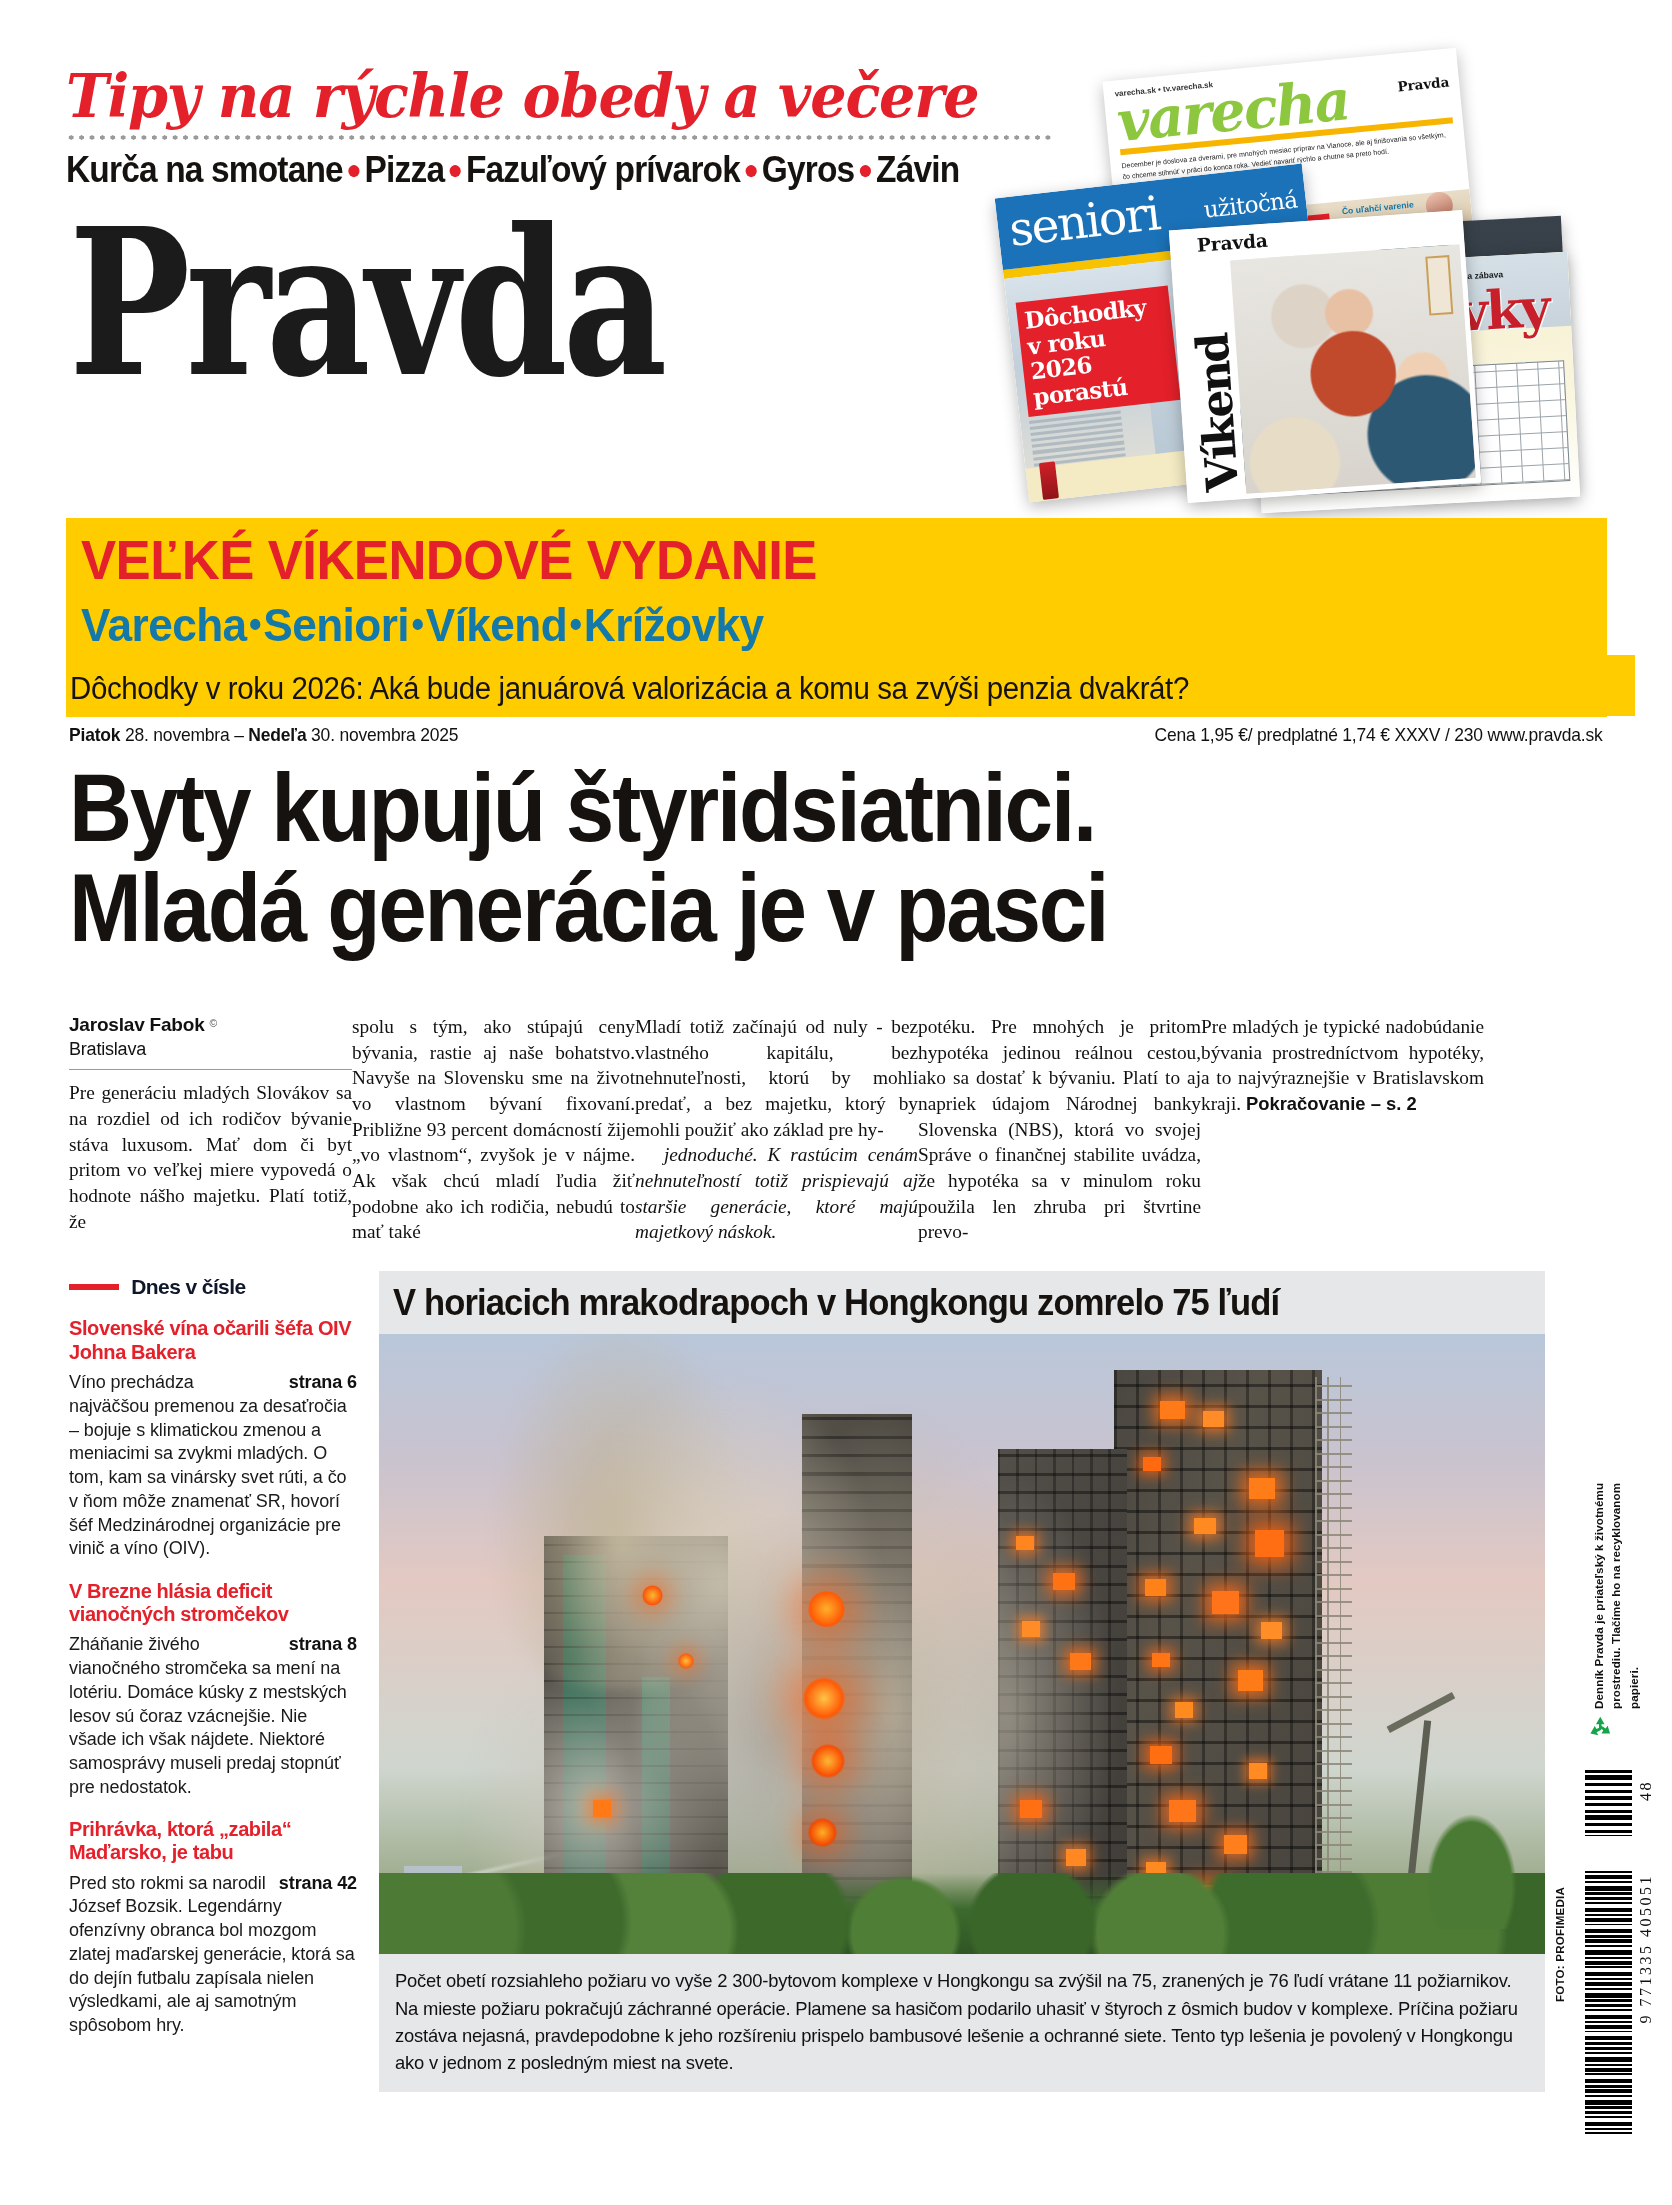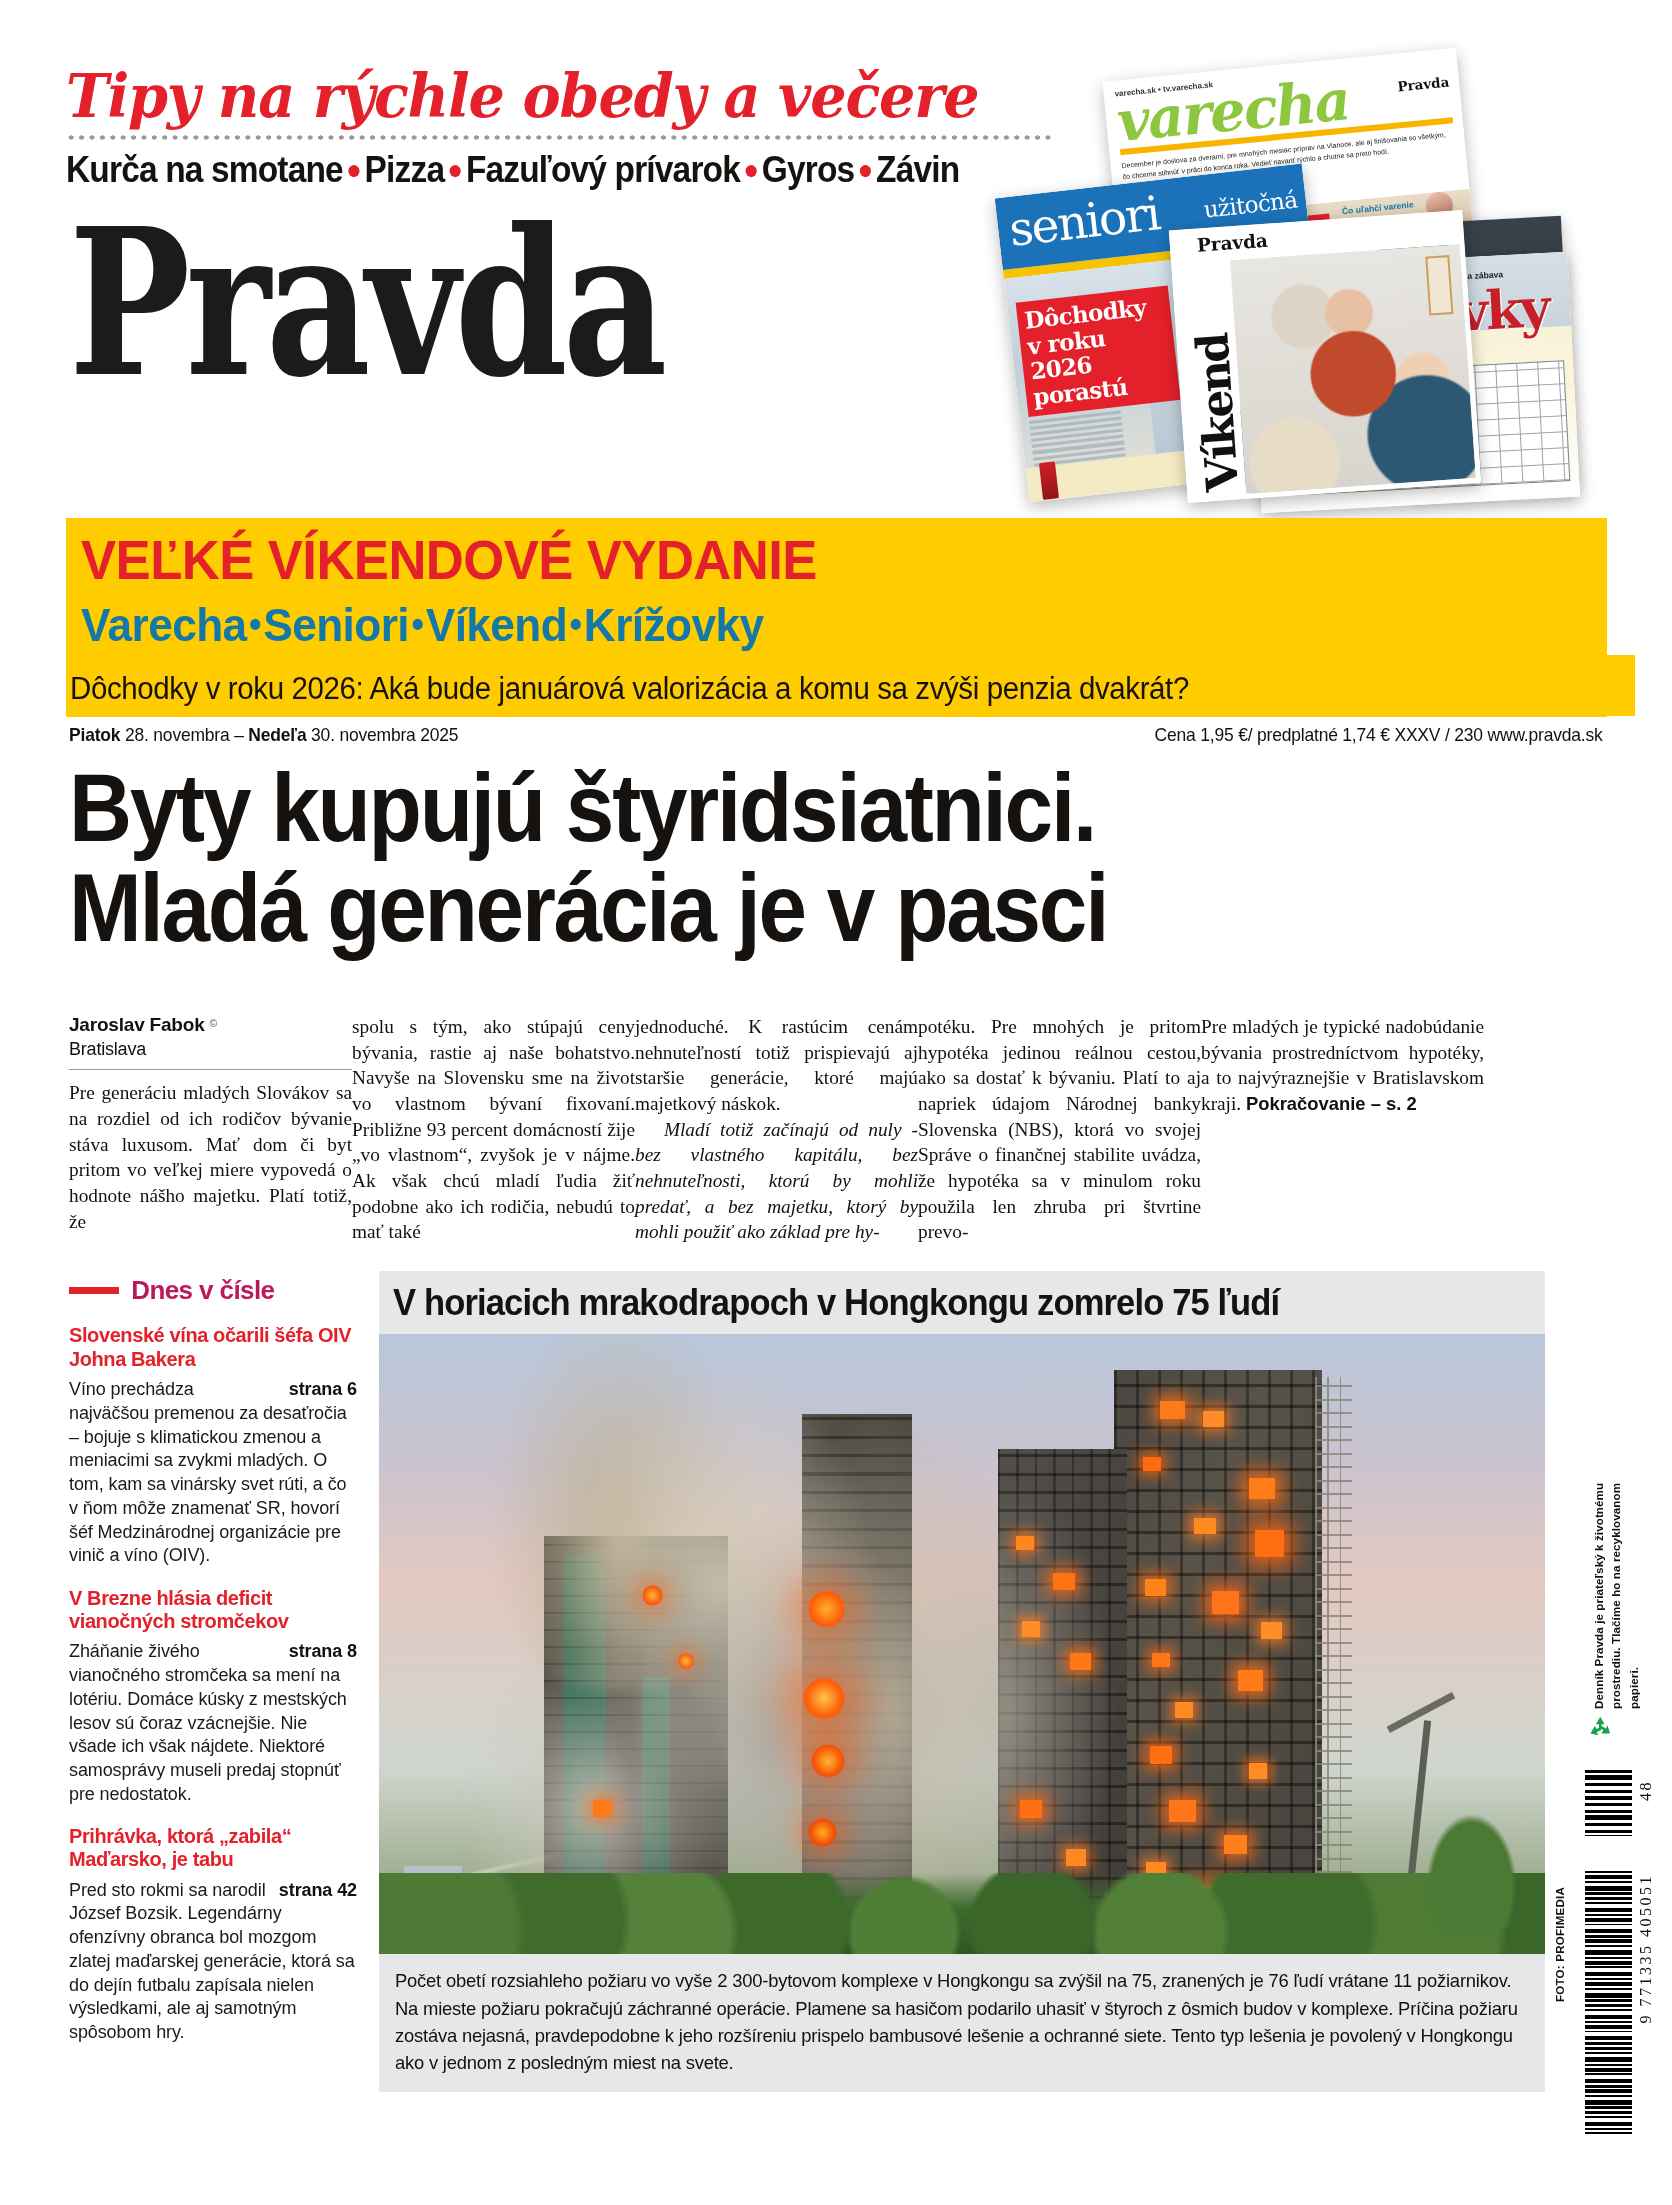--- a/index.html
+++ b/index.html
@@ -208,21 +208,21 @@
     text-align: justify; hyphens: auto;
   }
   .body-text p { margin: 0; }
   .body-text p + p { text-indent: 1.5em; font-style: italic; }
   .cont { font-family:"Liberation Sans",sans-serif; font-weight:bold; font-size:18.4px; white-space:nowrap; }
 
   
   .sidebar { position: absolute; left: 69px; top: 1275px; width: 288px; }
   .dnes-head { display:flex; align-items:center; gap: 12.3px; }
   .dnes-bar { width: 50px; height: 6.7px; background:#E4202A; }
-  .dnes-title { font-size: 26px; font-weight: bold; color:#be185d; letter-spacing:-0.6px; }
+  .dnes-title { font-size: 21px; font-weight: bold; color:#0f172a; letter-spacing:-0.6px; }
   .sb-item { margin-top: 18.4px; }
   .sb-item:first-of-type { margin-top: 16px; }
   .sb-h { font-size: 20px; font-weight: bold; color:#E4202A; line-height:1.16; letter-spacing:-0.4px; }
   .sb-p { font-size: 18px; line-height:1.32; color:#1a1a1a; margin-top: 7.4px; letter-spacing:-0.1px;}
   .sb-page { font-weight: bold; color:#111; float: right; margin-left: 11px; }
 
   
   .photoblock { position: absolute; left: 379px; top: 1271px; width: 1166px; }
   .ph-headband { background: #e6e7e8; padding: 11px 13.5px 9.8px 13.5px; }
   .ph-headline {
@@ -399,22 +399,22 @@
           <p>Pre generáciu mladých Slovákov sa na rozdiel od ich rodičov bývanie stáva luxusom. Mať dom či byt pritom vo veľkej miere vypovedá o hodnote nášho majetku. Platí totiž, že</p>
         </div>
       </div>
       <div class="acol">
         <div class="body-text">
           <p>spolu s tým, ako stúpajú ceny bývania, rastie aj naše bohatstvo. Navyše na Slovensku sme na život vo vlastnom bývaní fixovaní. Približne 93 percent domácností žije „vo vlastnom“, zvyšok je v nájme. Ak však chcú mladí ľudia žiť podobne ako ich rodičia, nebudú to mať také</p>
         </div>
       </div>
       <div class="acol">
         <div class="body-text">
+          <p>Mladí totiž začínajú od nuly - bez vlastného kapitálu, bez nehnuteľnosti, ktorú by mohli predať, a bez majetku, ktorý by mohli použiť ako základ pre hy-</p>
           <p>jednoduché. K rastúcim cenám nehnuteľností totiž prispievajú aj staršie generácie, ktoré majú majetkový náskok.</p>
-          <p>Mladí totiž začínajú od nuly - bez vlastného kapitálu, bez nehnuteľnosti, ktorú by mohli predať, a bez majetku, ktorý by mohli použiť ako základ pre hy-</p>
         </div>
       </div>
       <div class="acol">
         <div class="body-text">
           <p>potéku. Pre mnohých je pritom hypotéka jedinou reálnou cestou, ako sa dostať k bývaniu. Platí to aj napriek údajom Národnej banky Slovenska (NBS), ktorá vo svojej Správe o finančnej stabilite uvádza, že hypotéka sa v minulom roku použila len zhruba pri štvrtine prevo-</p>
         </div>
       </div>
       <div class="acol">
         <div class="body-text">
           <p><span>Pre mladých je typické nadobúdanie bývania prostredníctvom hypotéky, a to najvýraznejšie v Bratislavskom kraji. </span><span class="cont">Pokračovanie – s. 2</span></p>

